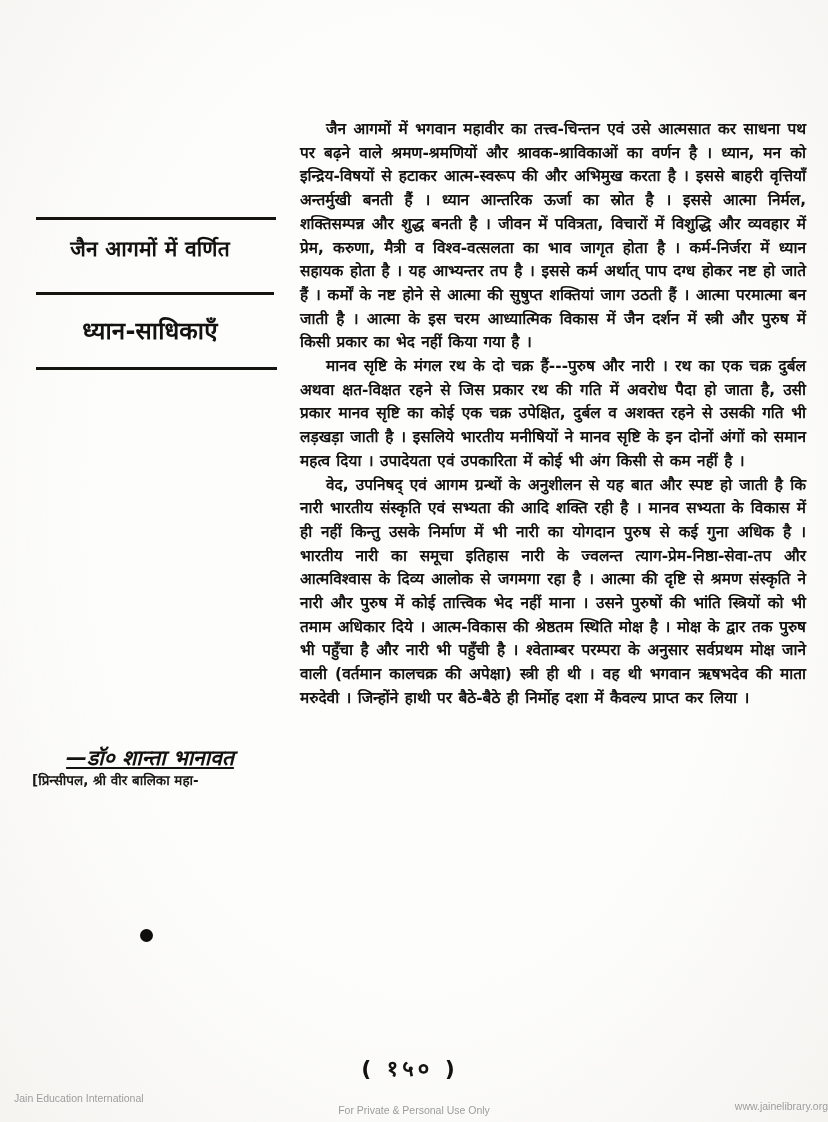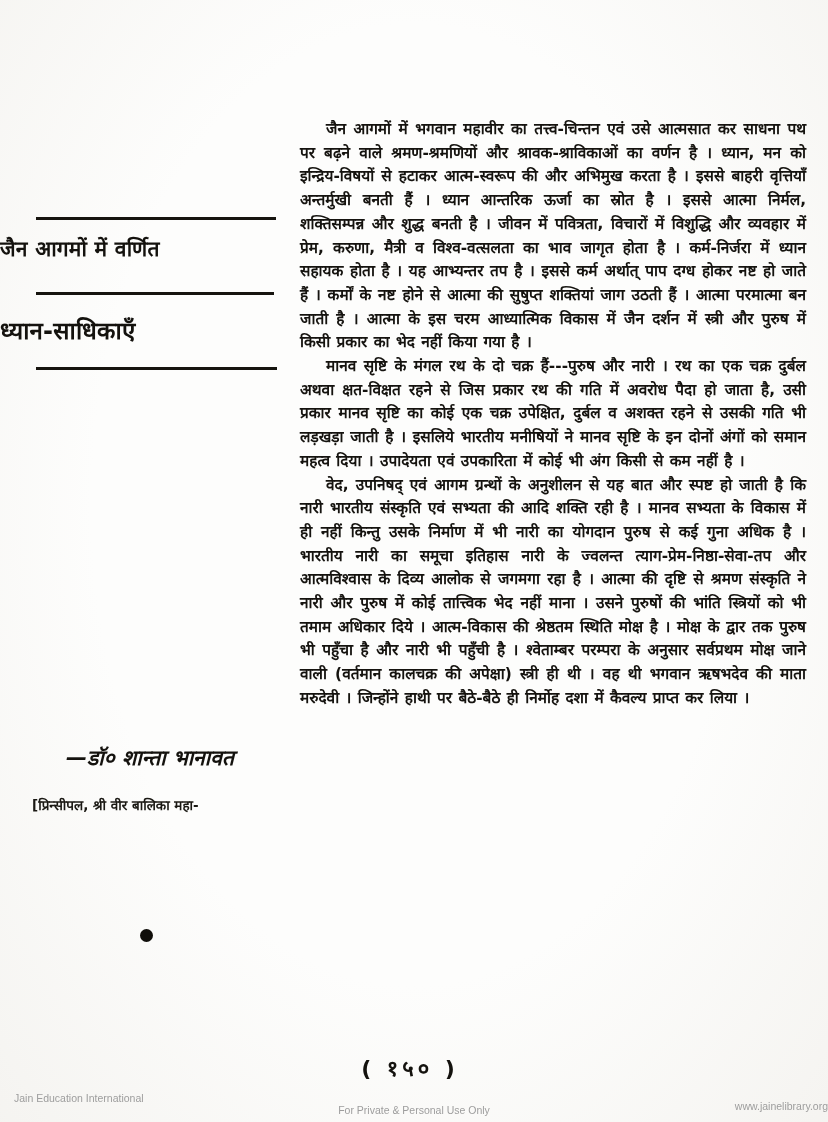--- a/index.html
+++ b/index.html
@@ -45,21 +45,21 @@
     border-top: 3px solid #16140f;
   }
   .rule.r1 { top: 217px; }
   .rule.r2 { top: 292px; width: 238px; }
   .rule.r3 { top: 367px; width: 241px; }
 
   .title-line {
     position: absolute;
     left: 0;
     width: 300px;
-    text-align: left;
+    text-align: center;
     color: #14120e;
     font-family: "DejaVu Sans", sans-serif;
     font-weight: 700;
     font-size: 21px;
     letter-spacing: 0.2px;
     line-height: 1.1;
     white-space: nowrap;
   }
   .title-line.t1 { top: 238px; }
   .title-line.t2 { top: 318px; font-size: 24px; }
@@ -69,26 +69,27 @@
     left: 0;
     top: 743px;
     width: 300px;
     text-align: center;
     font-family: "DejaVu Sans", sans-serif;
     font-style: italic;
     font-weight: 700;
     font-size: 21px;
     color: #14120e;
     white-space: nowrap;
+    text-decoration: underline;
   }
 
   .credit-block {
     position: absolute;
     left: 32px;
-    top: 792px;
+    top: 767px;
     width: 256px;
     font-family: "DejaVu Sans", sans-serif;
     font-size: 13.5px;
     font-weight: 600;
     color: #1a1813;
     line-height: 2.05;
   }
   .credit-block div { white-space: nowrap; }
 
   .ornament-dot {

